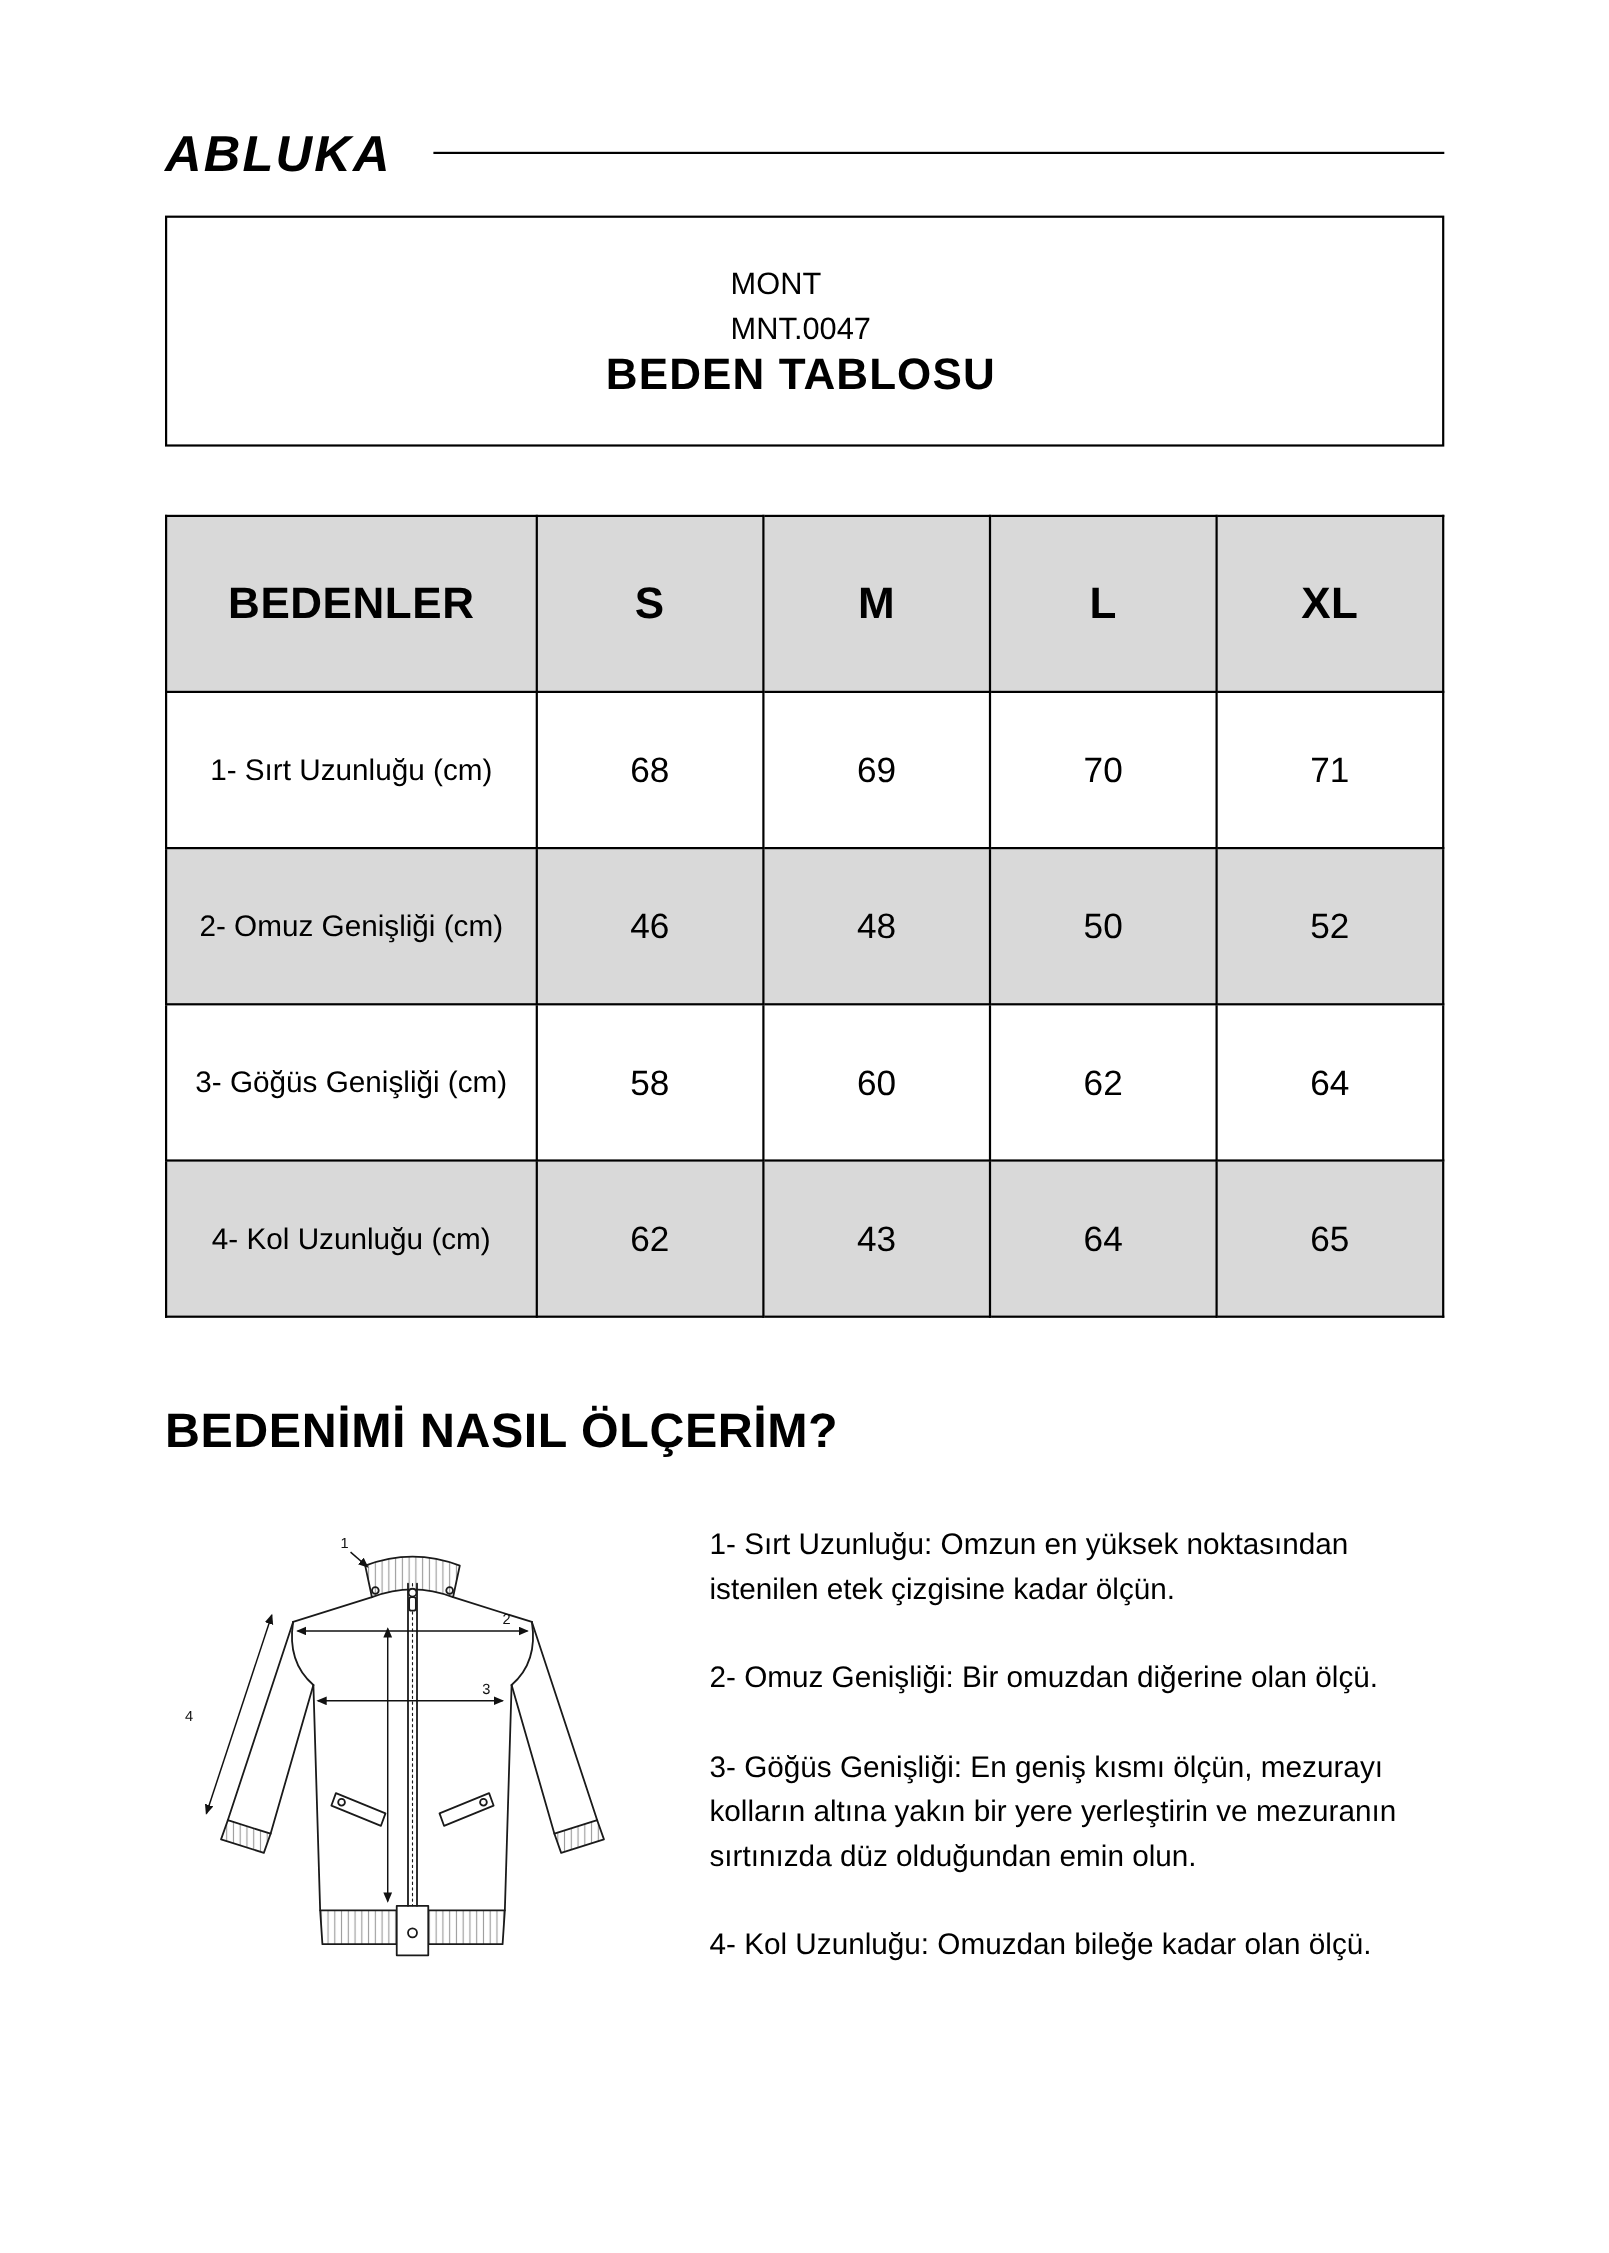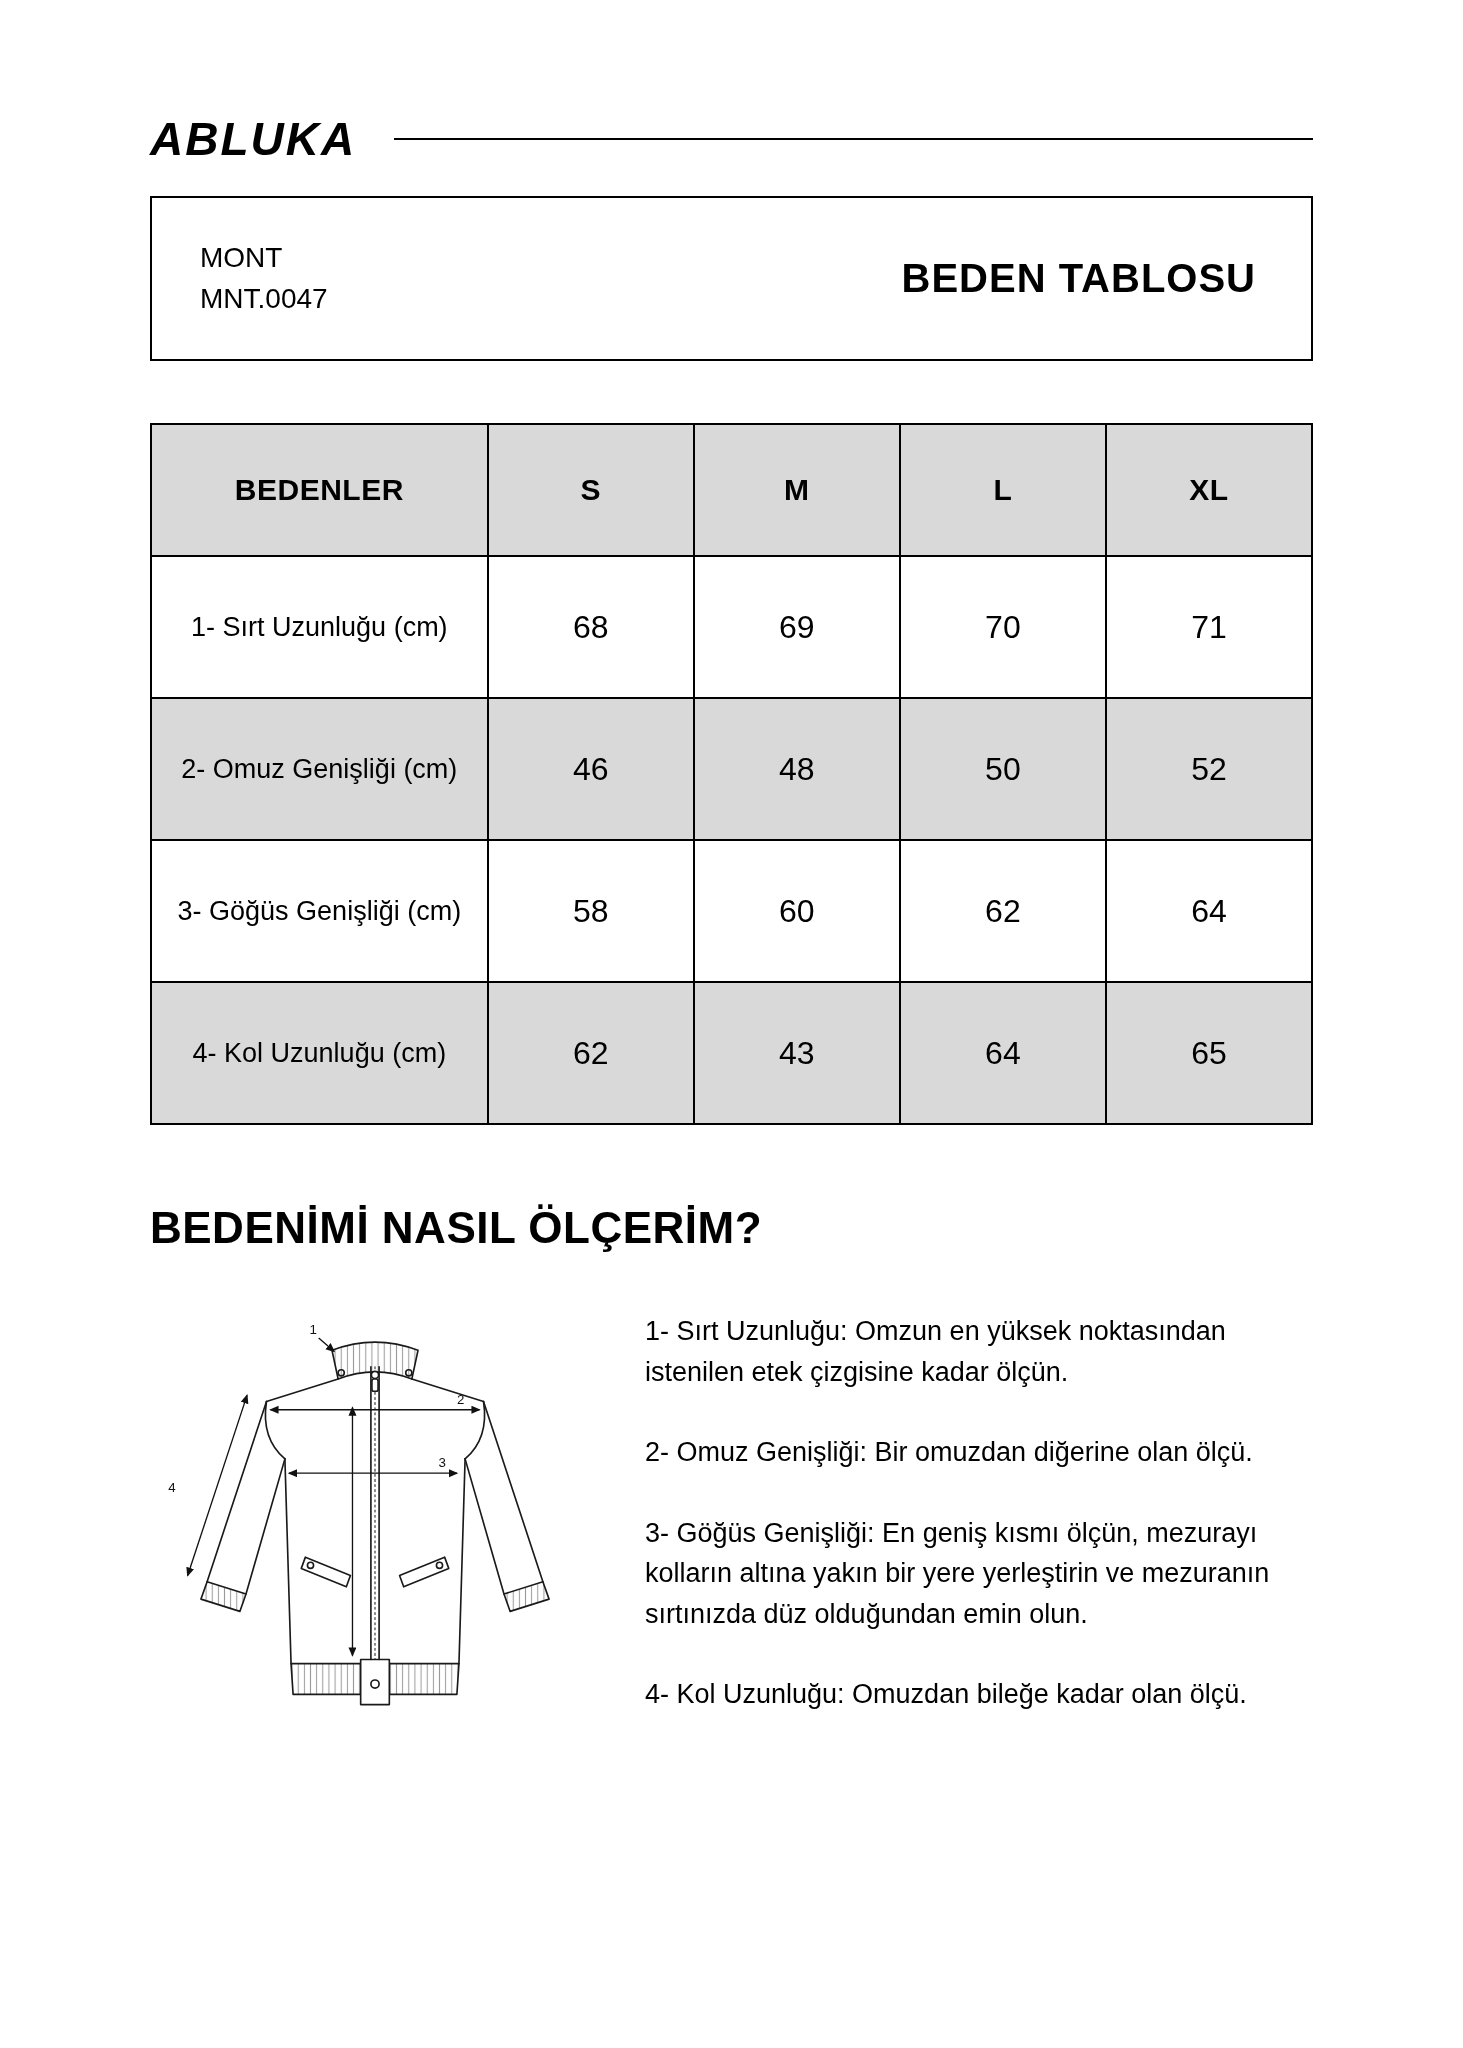--- a/index.html
+++ b/index.html
@@ -30,42 +30,43 @@
   .rule { flex: 1; height: 2px; background: #000; margin-left: 38px; }
 
   
   .header-box {
     margin-top: 30px;
     border: 2px solid #000;
     display: flex;
     justify-content: space-between;
     align-items: center;
     padding: 40px 55px 40px 48px;
+    flex-direction: column;
   }
   .product-lines { font-size: 28px; line-height: 1.45; }
   .page-title { font-size: 40px; font-weight: 700; letter-spacing: 1px; white-space: nowrap; text-align: right; }
 
   
   table.size-table {
     width: 100%;
     border-collapse: collapse;
     table-layout: fixed;
     margin-top: 62px;
   }
   .size-table th, .size-table td {
     border: 2px solid #000;
     text-align: center;
     vertical-align: middle;
     padding: 0 8px;
   }
   .size-table col.c-label { width: 29%; }
   .size-table thead th {
     background: #d9d9d9;
-    height: 132px;
-    font-size: 30px;
+    height: 160px;
+    font-size: 40px;
     font-weight: bold;
     letter-spacing: 0.5px;
   }
   .size-table tbody td { height: 142px; font-size: 32px; font-weight: 400; }
   .size-table tbody td.row-label { font-size: 27px; }
   .size-table tbody tr.shaded { background: #d9d9d9; }
 
   
   .measure-heading {
     margin: 78px 0 0 0;

